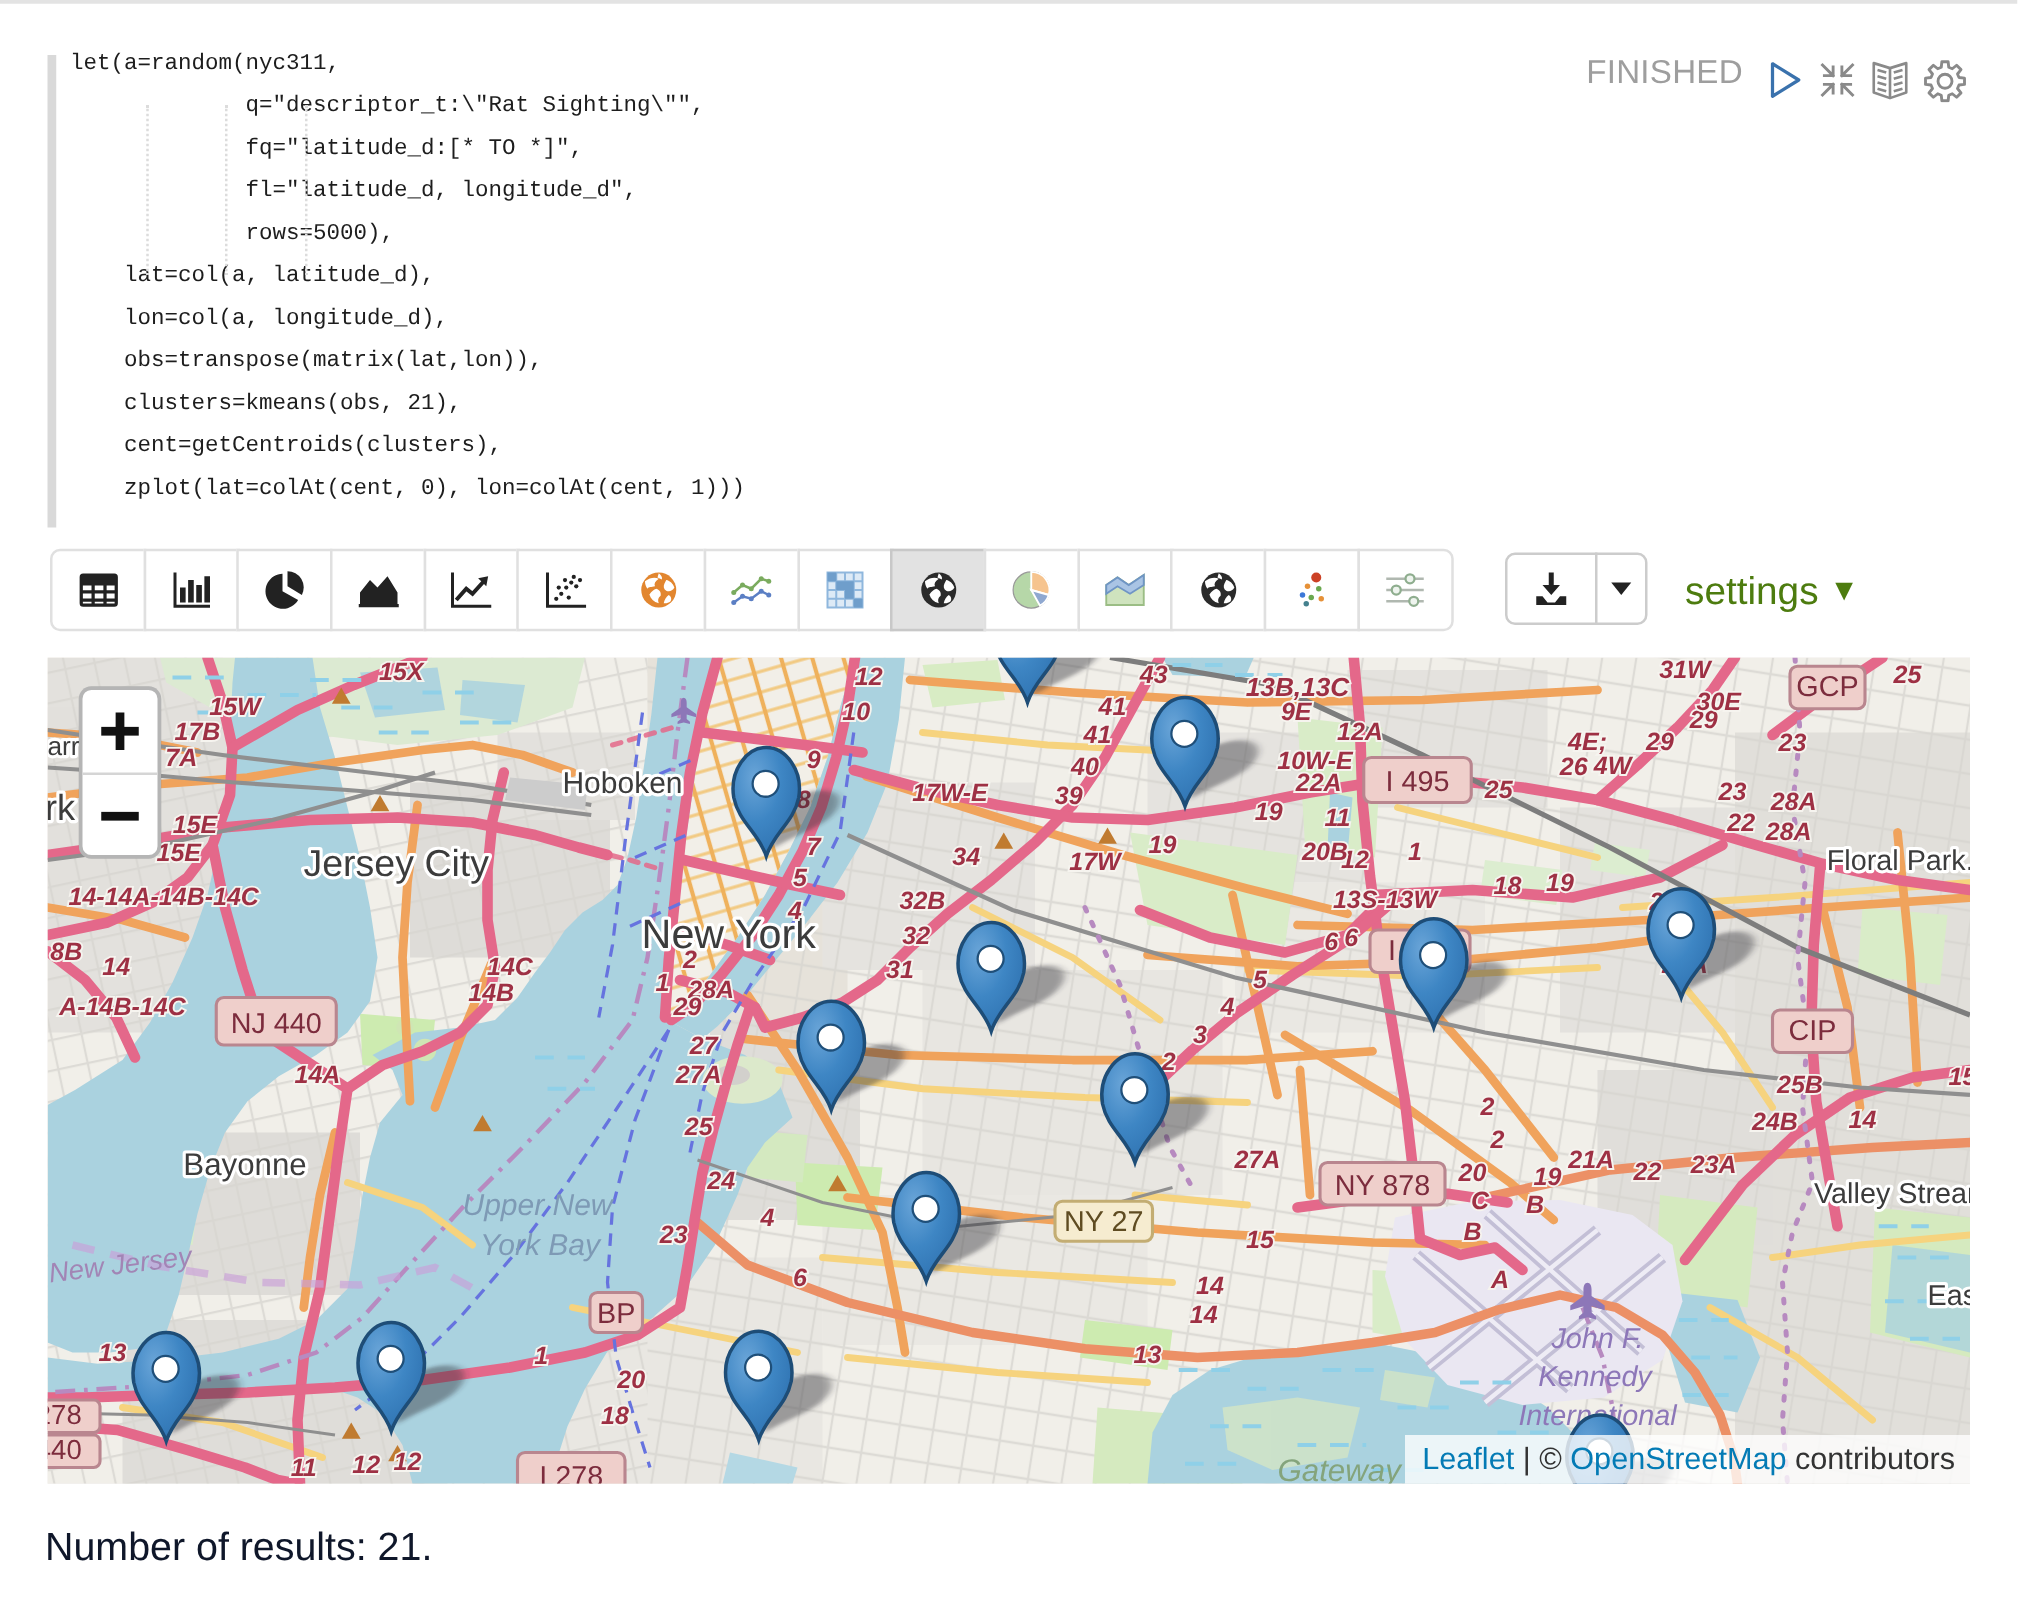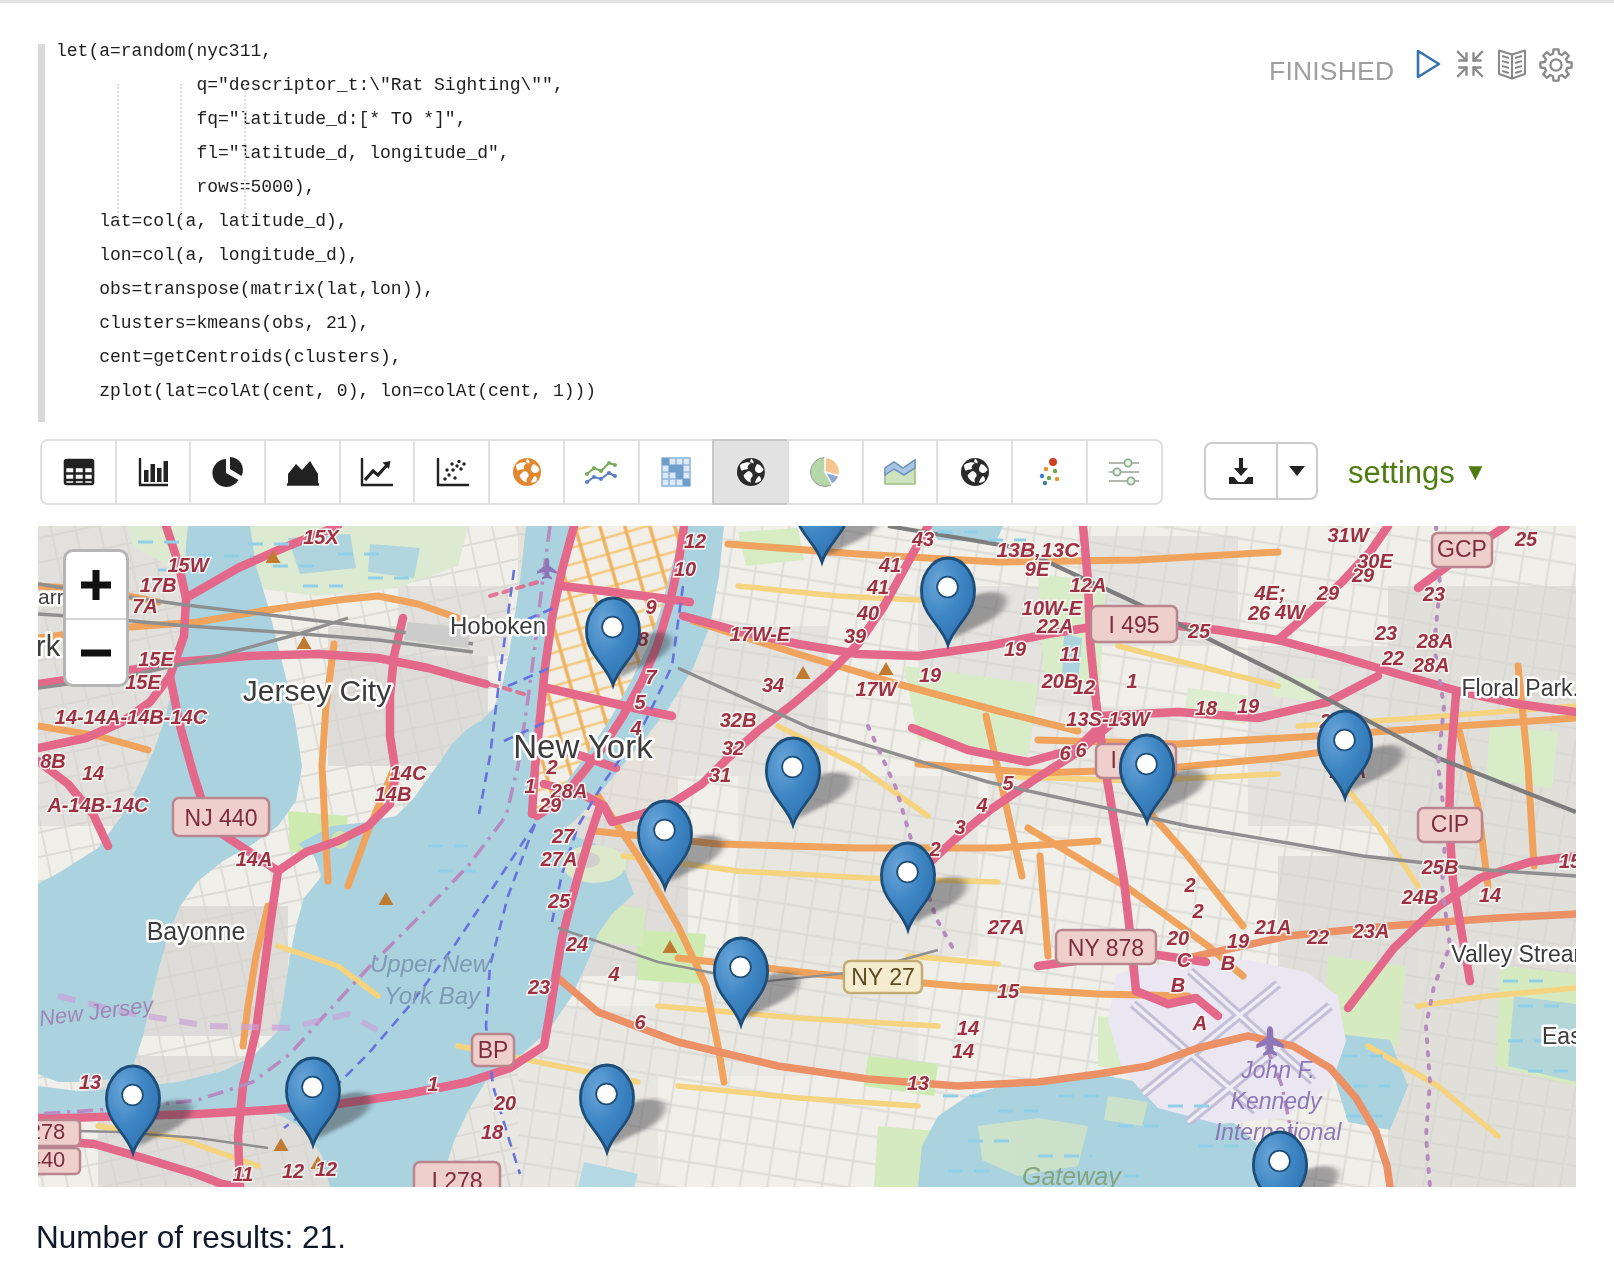--- a/index.html
+++ b/index.html
@@ -2,21 +2,21 @@
 <html><head>
 <meta charset="utf-8">
 <style>
   html,body{margin:0;padding:0;background:#fff;width:1614px;height:1284px;overflow:hidden;}
   *{box-sizing:border-box;}
   body{font-family:"Liberation Sans",sans-serif;position:relative;}
   #topline{position:absolute;left:0;top:0;width:1614px;height:3px;background:#e3e3e3;}
   #codebar{position:absolute;left:38px;top:44px;width:7px;height:378px;background:#d9d9d9;}
   pre.code{position:absolute;left:56px;top:34px;margin:0;font-family:"Liberation Mono",monospace;font-size:18px;line-height:34px;color:#1d1d1d;}
   .iguide{position:absolute;width:0;border-left:2px dotted #dcdcdc;top:84px;height:136px;}
-  #finished{position:absolute;left:1269px;top:56px;color:#9e9e9e;font-size:26.5px;letter-spacing:0.2px;}
+  #finished{position:absolute;left:1269px;top:42px;color:#9e9e9e;font-size:26.5px;letter-spacing:0.2px;}
   .hicon{position:absolute;top:48px;}
   #toolbar{position:absolute;left:40px;top:439px;height:66px;}
   .tb{position:absolute;top:0;width:77px;height:66px;background:#fff;border:2px solid #e0e0e0;display:flex;align-items:center;justify-content:center;}
   .tb.sel{background:#e2e2e2;border-color:#c8c8c8;}
   #dlgrp{position:absolute;left:1204px;top:442px;height:58px;}
   .dlb{position:absolute;top:0;height:58px;background:#fff;border:2px solid #ccc;display:flex;align-items:center;justify-content:center;}
   #settings{position:absolute;left:1348px;top:455px;color:#4d7c0f;font-size:31px;}
   #map{position:absolute;left:38px;top:526px;width:1538px;height:661px;overflow:hidden;background:#f0eeea;}
   #zoomctl{position:absolute;left:25px;top:23px;width:66px;height:138px;background:#fff;border:3px solid rgba(120,120,120,.55);border-radius:10px;z-index:50;}
   #zoomctl .zb{width:100%;height:66px;display:flex;align-items:center;justify-content:center;font-size:46px;font-weight:bold;color:#222;}
@@ -662,14 +662,15 @@
           <rect x="15.5" y="4" width="7" height="30" fill="#111"></rect>
         </svg>
       </div>
       <div class="sep"></div>
       <div class="zb">
         <svg width="38" height="38" viewBox="0 0 38 38">
           <rect x="4" y="15.5" width="30" height="7" fill="#111"></rect>
         </svg>
       </div>
     </div>
+<div id="attr"><a>Leaflet</a> | © <a>OpenStreetMap</a> contributors</div>
 </div>
 <div id="results">Number of results: 21.</div>
 
 </body></html>

